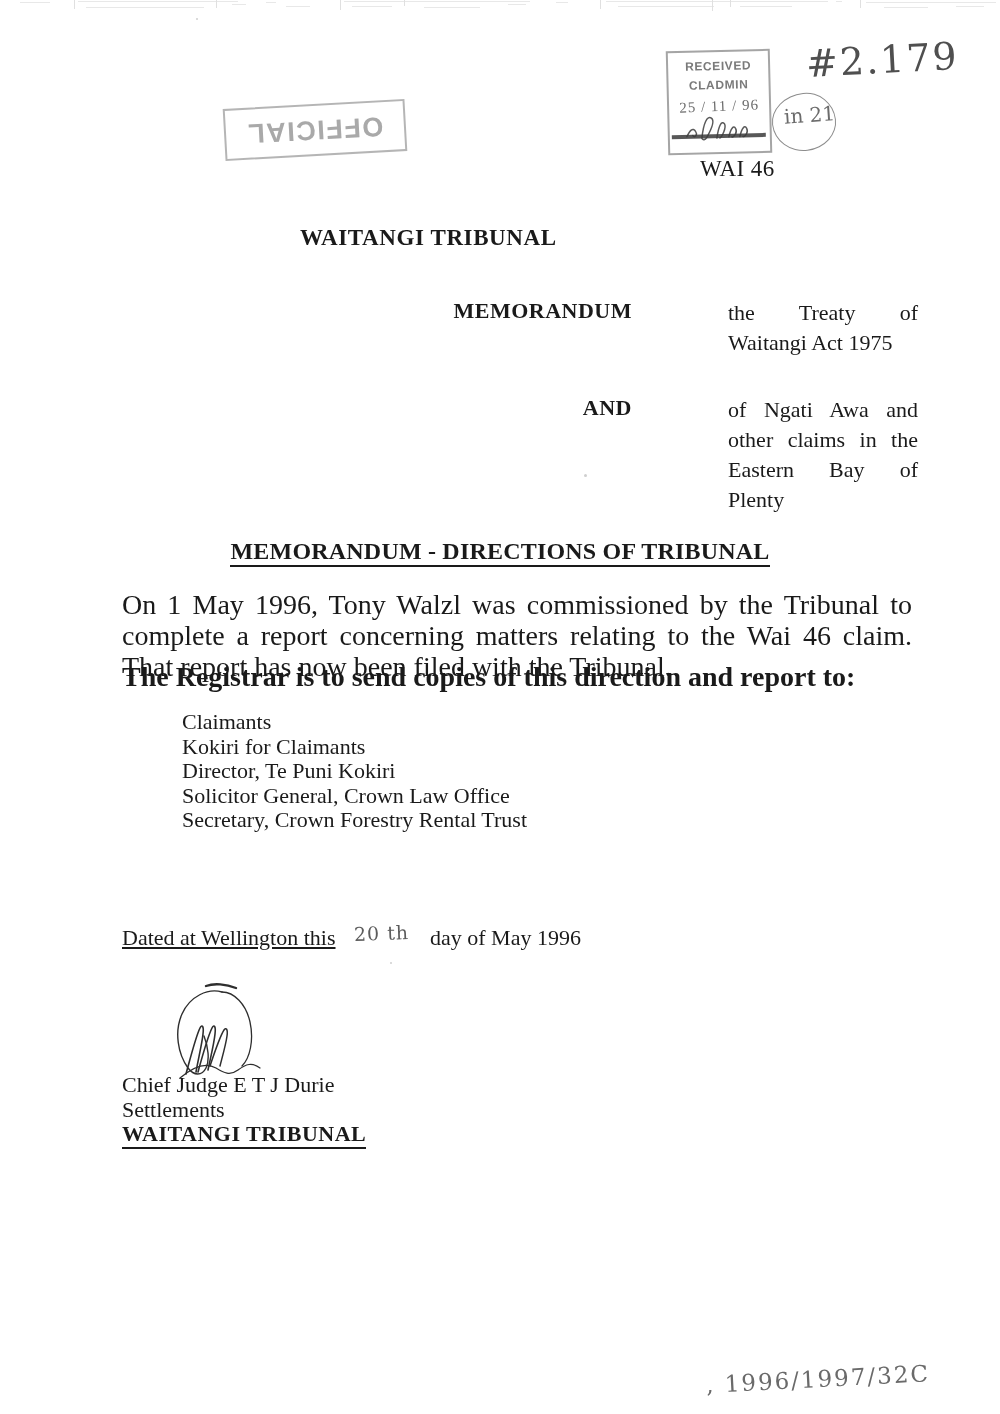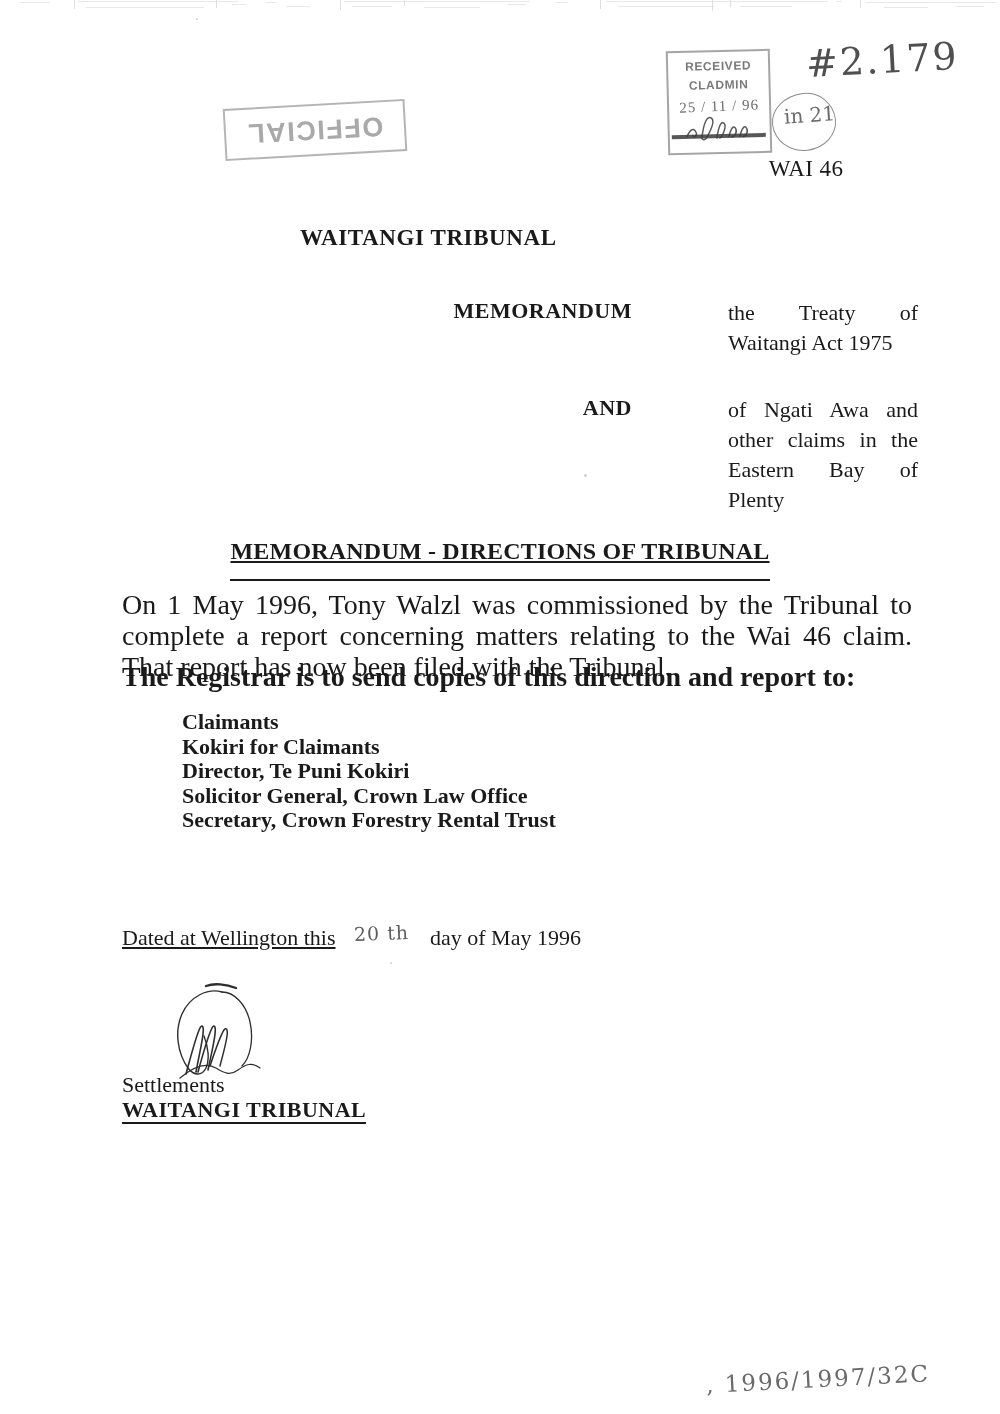--- a/index.html
+++ b/index.html
@@ -180,21 +180,21 @@
     color: #6a6a6a;
     transform: rotate(-3deg);
   }
 
   
   #wai-number {
     position: absolute;
     left: 700px;
     top: 156px;
     width: 212px;
-    text-align: center;
+    text-align: left;
     font-size: 23px;
     letter-spacing: 0.4px;
   }
   #doc-heading {
     position: absolute;
     left: 300px;
     top: 225px;
     font-size: 23px;
     font-weight: bold;
     letter-spacing: 0.6px;
@@ -231,22 +231,21 @@
     left: 0;
     top: 538px;
     width: 1000px;
     text-align: center;
     font-size: 24px;
     font-weight: bold;
     letter-spacing: 0.2px;
   }
   #memo-title span {
     border-bottom: 2px solid #1a1a1a;
-    padding-bottom: 15px;
-    text-decoration: underline;
+    padding-bottom: 1px;
   }
 
   #body-para-1 {
     position: absolute;
     left: 122px;
     top: 589px;
     width: 790px;
     font-size: 28px;
     line-height: 31px;
     text-align: justify;
@@ -264,21 +263,21 @@
   #recipients {
     position: absolute;
     left: 182px;
     top: 710px;
     font-size: 22px;
     line-height: 24.6px;
     list-style: none;
     margin: 0;
     padding: 0;
   }
-  #recipients li { white-space: nowrap; font-weight: bold; }
+  #recipients li { white-space: nowrap; }
 
   #dated-line {
     position: absolute;
     left: 122px;
     top: 925px;
     font-size: 22px;
     text-decoration: underline;
   }
   #dated-line .seg-prefix { }
   #dated-line .seg-suffix {
@@ -411,19 +410,20 @@
     <path d="M72 14 C58 10 40 18 32 36 C24 54 28 76 38 90 C44 98 52 98 56 90 C60 82 58 68 54 58" fill="none" stroke="#2e2e2e" stroke-width="1.4" stroke-linecap="round"></path>
     <path d="M72 14 C84 14 96 26 100 44 C104 62 100 80 92 88" fill="none" stroke="#2e2e2e" stroke-width="1.3" stroke-linecap="round"></path>
     <path d="M36 96 C42 74 46 58 50 50 C52 46 54 48 53 56 C52 66 48 82 46 94" fill="none" stroke="#2e2e2e" stroke-width="1.6" stroke-linecap="round"></path>
     <path d="M48 94 C54 72 58 58 62 50 C64 46 66 48 65 56 C64 66 60 82 58 92" fill="none" stroke="#2e2e2e" stroke-width="1.6" stroke-linecap="round"></path>
     <path d="M60 88 C66 70 70 58 74 52 C76 49 78 51 77 58 C76 66 72 80 70 88" fill="none" stroke="#2e2e2e" stroke-width="1.5" stroke-linecap="round"></path>
     <path d="M30 100 C44 88 56 84 66 90 C74 95 80 98 88 92 C96 86 102 84 110 90" fill="none" stroke="#2e2e2e" stroke-width="1.2" stroke-linecap="round"></path>
     <path d="M56 8 C64 5 76 6 86 10" fill="none" stroke="#2e2e2e" stroke-width="2.4" stroke-linecap="round"></path>
   </svg>
 
   <div id="signature-block">
+    <div class="sig-name">Chief Judge E T J Durie</div>
     <div class="sig-role">Settlements</div>
     <div><span class="sig-org">WAITANGI TRIBUNAL</span></div>
   </div>
 
   <div class="hand" id="hand-ref">, 1996/1997/32C</div>
 
 </div>
 
 </body></html>

